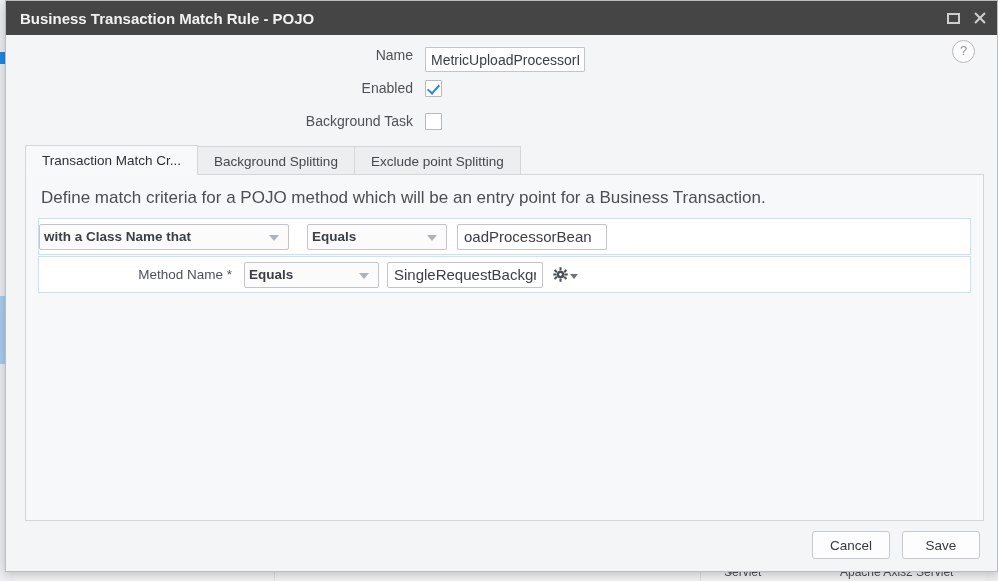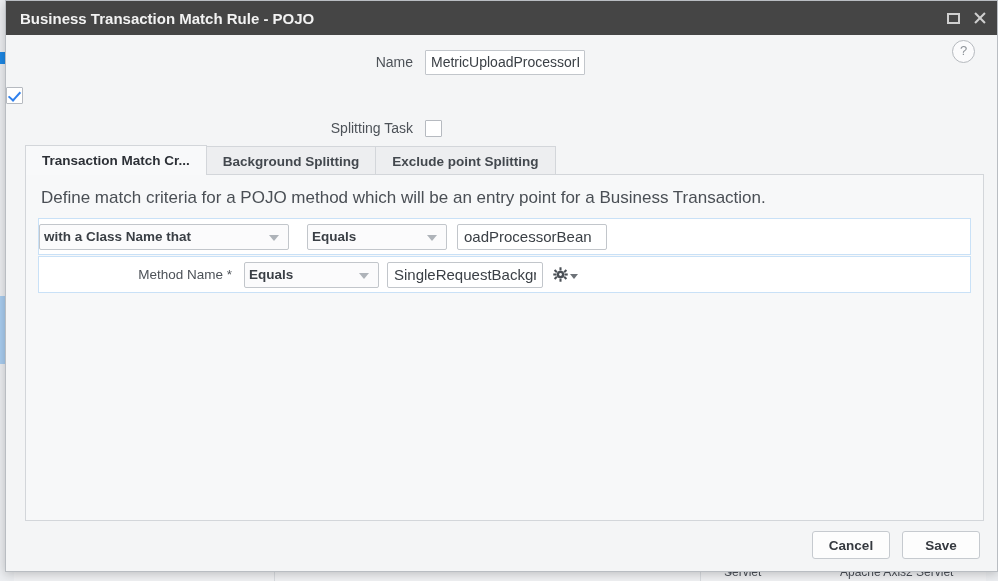--- a/index.html
+++ b/index.html
@@ -168,21 +168,20 @@
     background: #fbfbfc;
     cursor: pointer;
   }
 
   
   .top-form {
     padding-top: 12px;
   }
   .form-row {
     display: flex;
-    align-items: center;
     height: 30px;
     margin-bottom: 3px;
   }
   .form-label {
     width: 419px;
     text-align: right;
     padding-right: 12px;
     font-size: 14px;
     color: #4d5258;
     box-sizing: border-box;
@@ -226,21 +225,21 @@
     display: flex;
     align-items: flex-end;
     height: 30px;
   }
   .tab {
     height: 29px;
     padding: 0 16px;
     display: flex;
     align-items: center;
     font-size: 13.5px;
-    font-weight: bold;
+    font-weight: normal;
     color: #43484e;
     background: #edeef0;
     border: 1px solid #d3d6da;
     border-bottom: none;
     margin-right: -1px;
     cursor: pointer;
     box-sizing: border-box;
   }
   .tab.active {
     background: #f8f9fa;
@@ -356,21 +355,21 @@
     gap: 12px;
   }
   .btn {
     width: 78px;
     height: 28px;
     background: #fdfdfd;
     border: 1px solid #c6cacf;
     border-radius: 3px;
     font-family: "Liberation Sans", sans-serif;
     font-size: 13.5px;
-    font-weight: bold;
+    font-weight: normal;
     color: #35393f;
     cursor: pointer;
   }
 </style>
 </head>
 <body>
 
 <div class="app-bg">
   <div class="bg-strip-left"></div>
   <div class="bg-accent-a"></div>
@@ -403,25 +402,26 @@
 
   <div class="help-icon">?</div>
 
   <div class="top-form">
     <div class="form-row">
       <div class="form-label">Name</div>
       <input class="name-input" type="text" value="MetricUploadProcessorBea" style="">
     </div>
 
     <div class="form-row">
+      <div class="form-label">Enabled</div>
       <div class="cb checked"></div>
     </div>
 
     <div class="form-row">
-      <div class="form-label">Splitting Task</div>
+      <div class="form-label">Background Task</div>
       <div class="cb"></div>
     </div>
   </div>
 
   <div class="tabs">
     <div class="tab active">Transaction Match Cr...</div>
     <div class="tab">Background Splitting</div>
     <div class="tab">Exclude point Splitting</div>
   </div>
 

